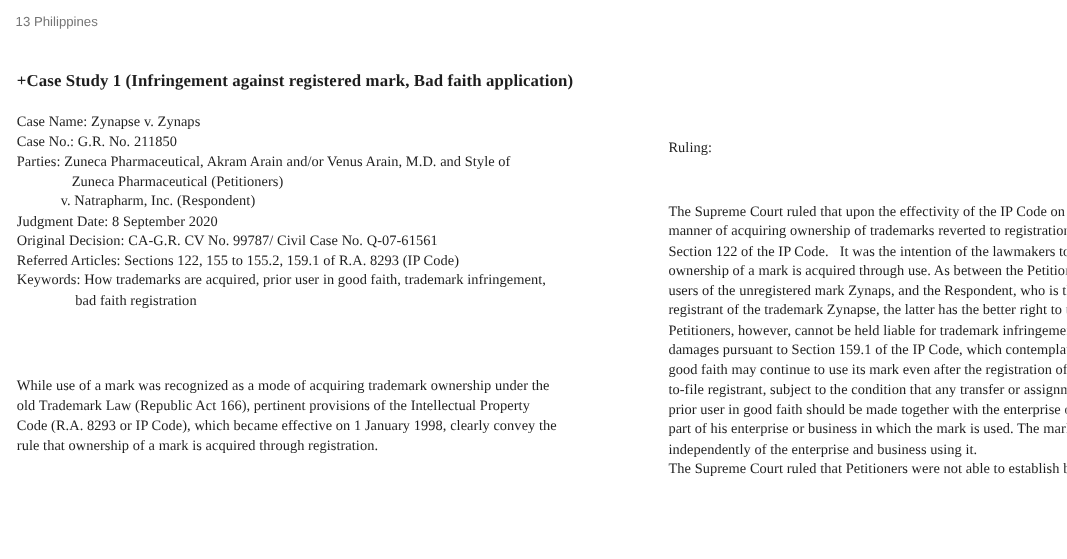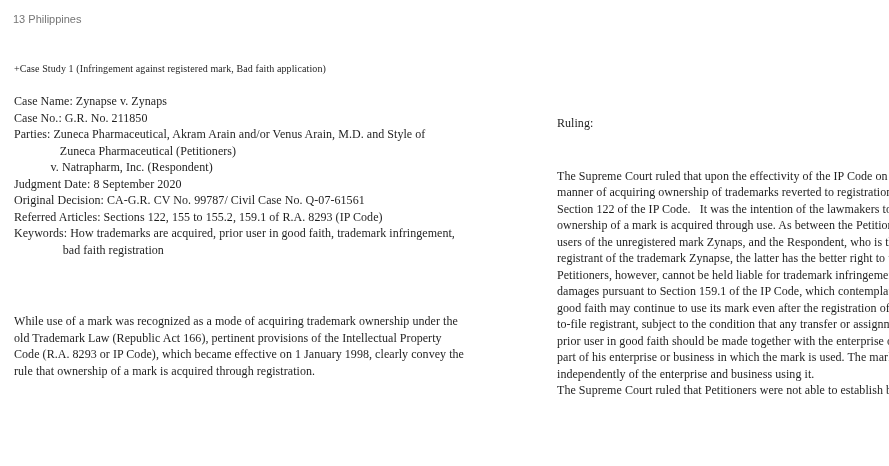--- a/index.html
+++ b/index.html
@@ -22,22 +22,22 @@
     top: 13px;
     font-family: "Liberation Sans", "DejaVu Sans", sans-serif;
     font-size: 11px;
     color: #757575;
     white-space: pre;
   }
   .doc-title {
     position: absolute;
     left: 14px;
     top: 61px;
-    font-size: 10px;
-    font-weight: 400;
+    font-size: 14px;
+    font-weight: 700;
     line-height: 16.5px;
     white-space: pre;
     letter-spacing: 0.1px;
   }
   .text-block {
     position: absolute;
     white-space: pre;
   }
   .doc-line, .block-heading {
     white-space: pre;

